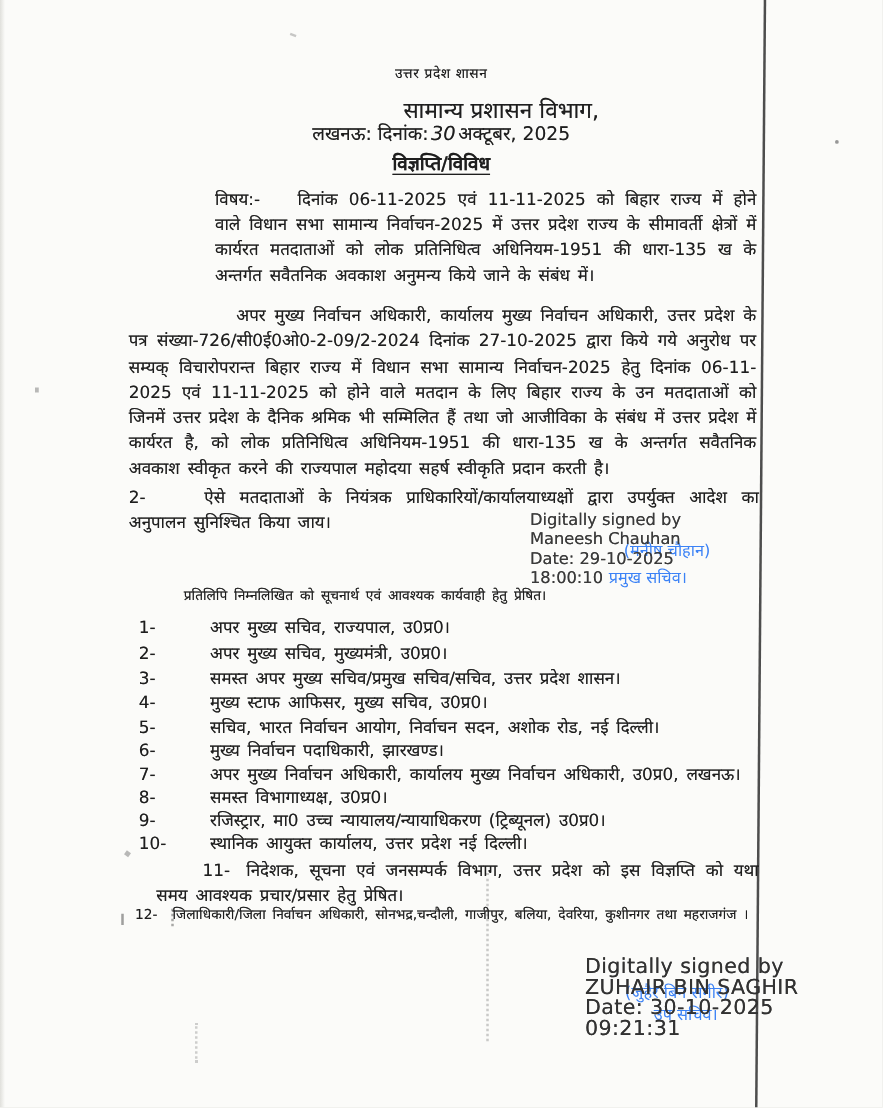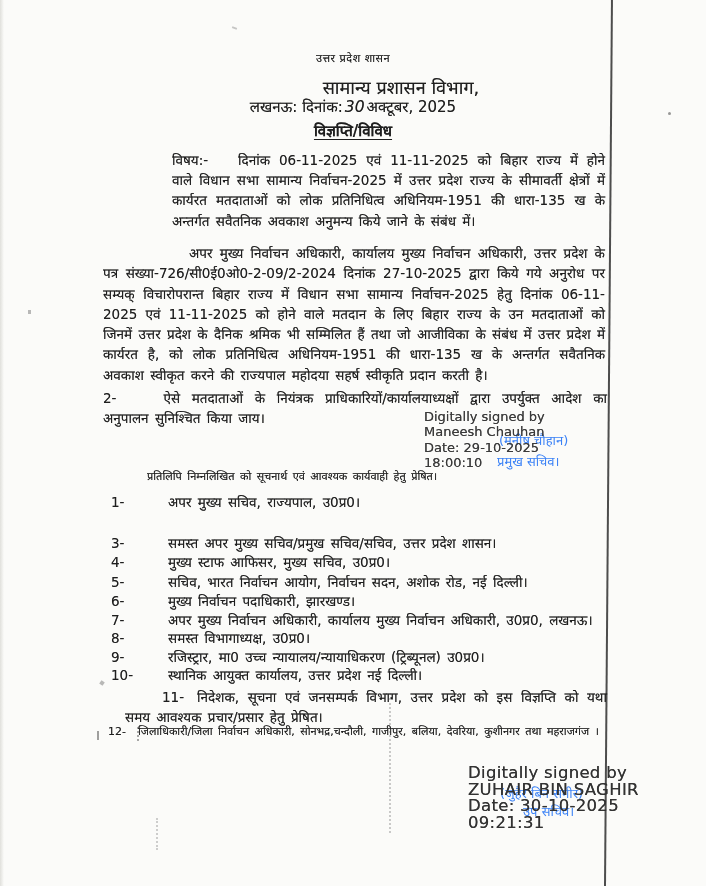--- a/index.html
+++ b/index.html
@@ -32,21 +32,21 @@
   .li{position:absolute;left:111px;width:520px;font-size:13.5px;line-height:19px;word-spacing:2px;}
   .li .num{display:inline-block;width:57px;}
   .li11{position:absolute;top:687px;left:125px;width:482px;font-size:13.5px;line-height:20px;text-align:justify;text-indent:37px;word-spacing:2px;}
   .li12{position:absolute;top:722px;left:108px;width:498px;font-size:11px;line-height:20.5px;padding-left:19px;text-indent:-19px;word-spacing:2px;box-sizing:border-box;}
   
   .sig{position:absolute;}
   .sig-en{position:relative;z-index:2;color:#3a3a3a;font-size:13px;line-height:15.4px;text-shadow:0 0 .5px rgba(58,58,58,.8);}
   .sig-top{top:409px;left:424px;width:220px;}
   .sig-hi{position:absolute;z-index:1;color:#3b82f6;font-size:13px;white-space:nowrap;}
   .hi-name{top:22px;left:75px;}
-  .hi-desg{top:43px;left:73px;}
+  .hi-desg{top:43px;left:63px;}
   .sig-bottom{top:765px;left:468px;width:230px;}
   .sig-en2{position:relative;z-index:2;color:#323232;font-size:16.5px;line-height:16.6px;letter-spacing:.3px;text-shadow:0 0 .5px rgba(50,50,50,.85);}
   .hi-name2{top:19px;left:32px;}
   .hi-desg2{top:37px;left:55px;}
   
   .vline{position:absolute;left:611px;top:-4px;width:2px;height:896px;background:#222;opacity:.8;transform:rotate(0.45deg);transform-origin:top center;}
   .edge-shade{position:absolute;left:0;top:0;width:4px;height:886px;background:linear-gradient(to right,#d7d7d2,rgba(255,255,255,0));opacity:.75;}
   .art{position:absolute;}
   .dot1{left:668px;top:112px;width:3px;height:3px;background:#555;border-radius:50%;opacity:.6;}
   .spk1{left:232px;top:27px;width:5px;height:2px;background:#777;opacity:.4;transform:rotate(20deg);}
@@ -99,20 +99,23 @@
       <div>Date: 29-10-2025</div>
       <div>18:00:10</div>
     </div>
   </div>
 
   <div class="copy-note ink">प्रतिलिपि निम्नलिखित को सूचनार्थ एवं आवश्यक कार्यवाही हेतु प्रेषित।</div>
 
   <div class="li ink" style="top:493px">
     <span class="num">1-</span><span>अपर मुख्य सचिव, राज्यपाल, उ0प्र0।</span>
   </div>
+  <div class="li ink" style="top:514px">
+    <span class="num">2-</span><span>अपर मुख्य सचिव, मुख्यमंत्री, उ0प्र0।</span>
+  </div>
   <div class="li ink" style="top:534px">
     <span class="num">3-</span><span>समस्त अपर मुख्य सचिव/प्रमुख सचिव/सचिव, उत्तर प्रदेश शासन।</span>
   </div>
   <div class="li ink" style="top:553px">
     <span class="num">4-</span><span>मुख्य स्टाफ आफिसर, मुख्य सचिव, उ0प्र0।</span>
   </div>
   <div class="li ink" style="top:573px">
     <span class="num">5-</span><span>सचिव, भारत निर्वाचन आयोग, निर्वाचन सदन, अशोक रोड, नई दिल्ली।</span>
   </div>
   <div class="li ink" style="top:592px">

